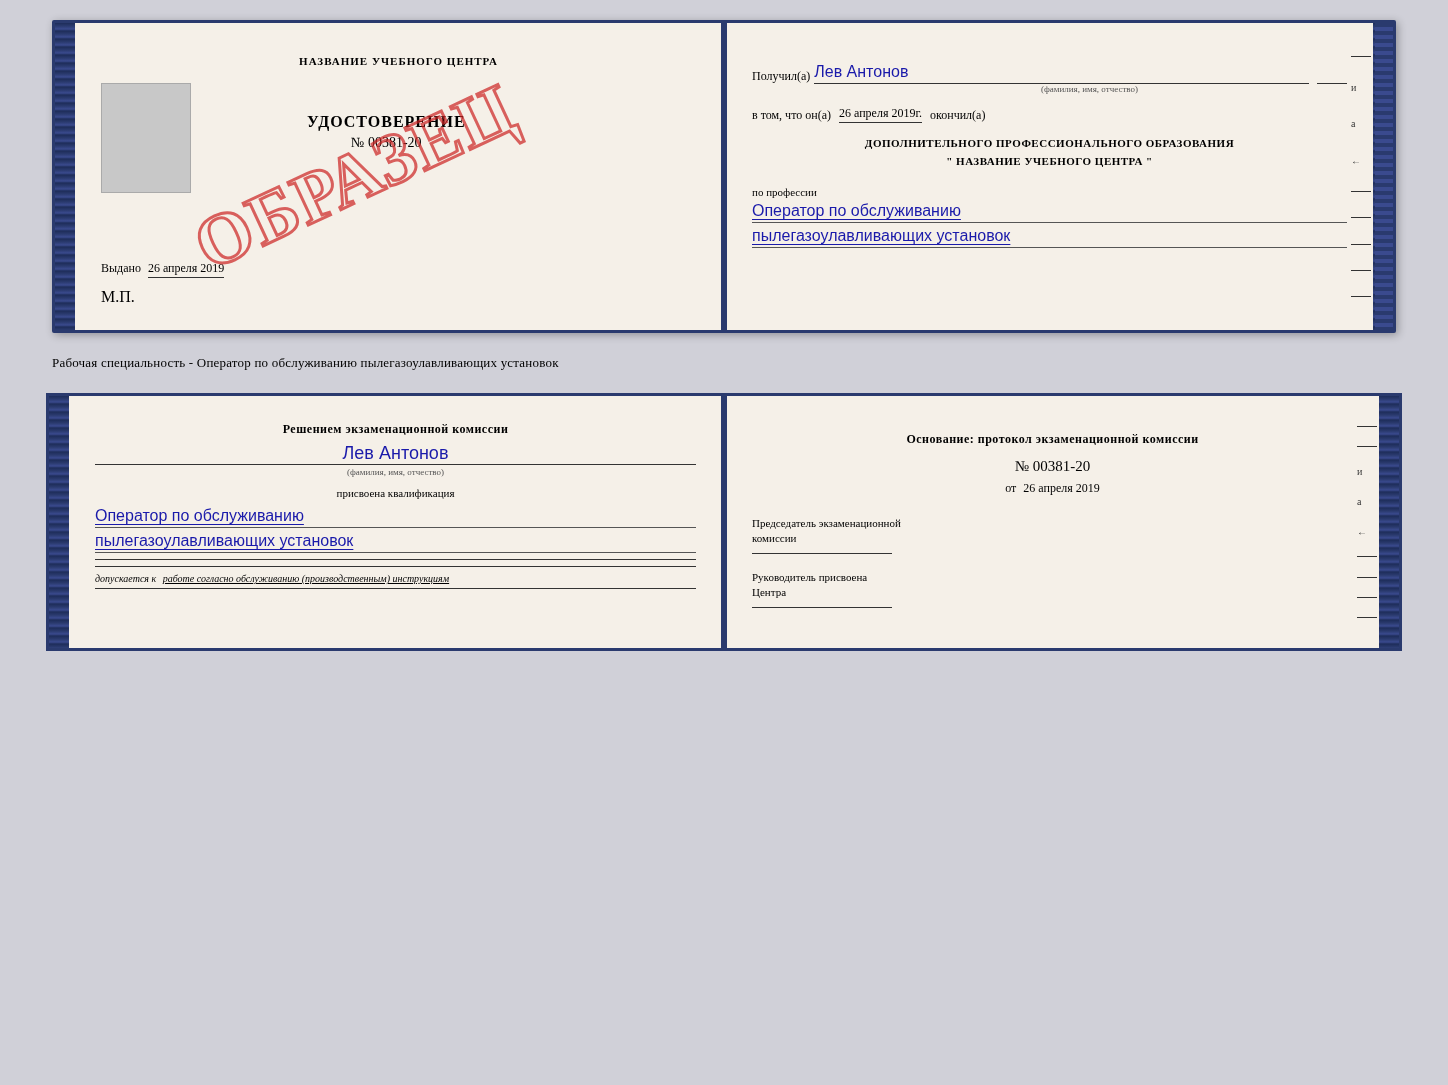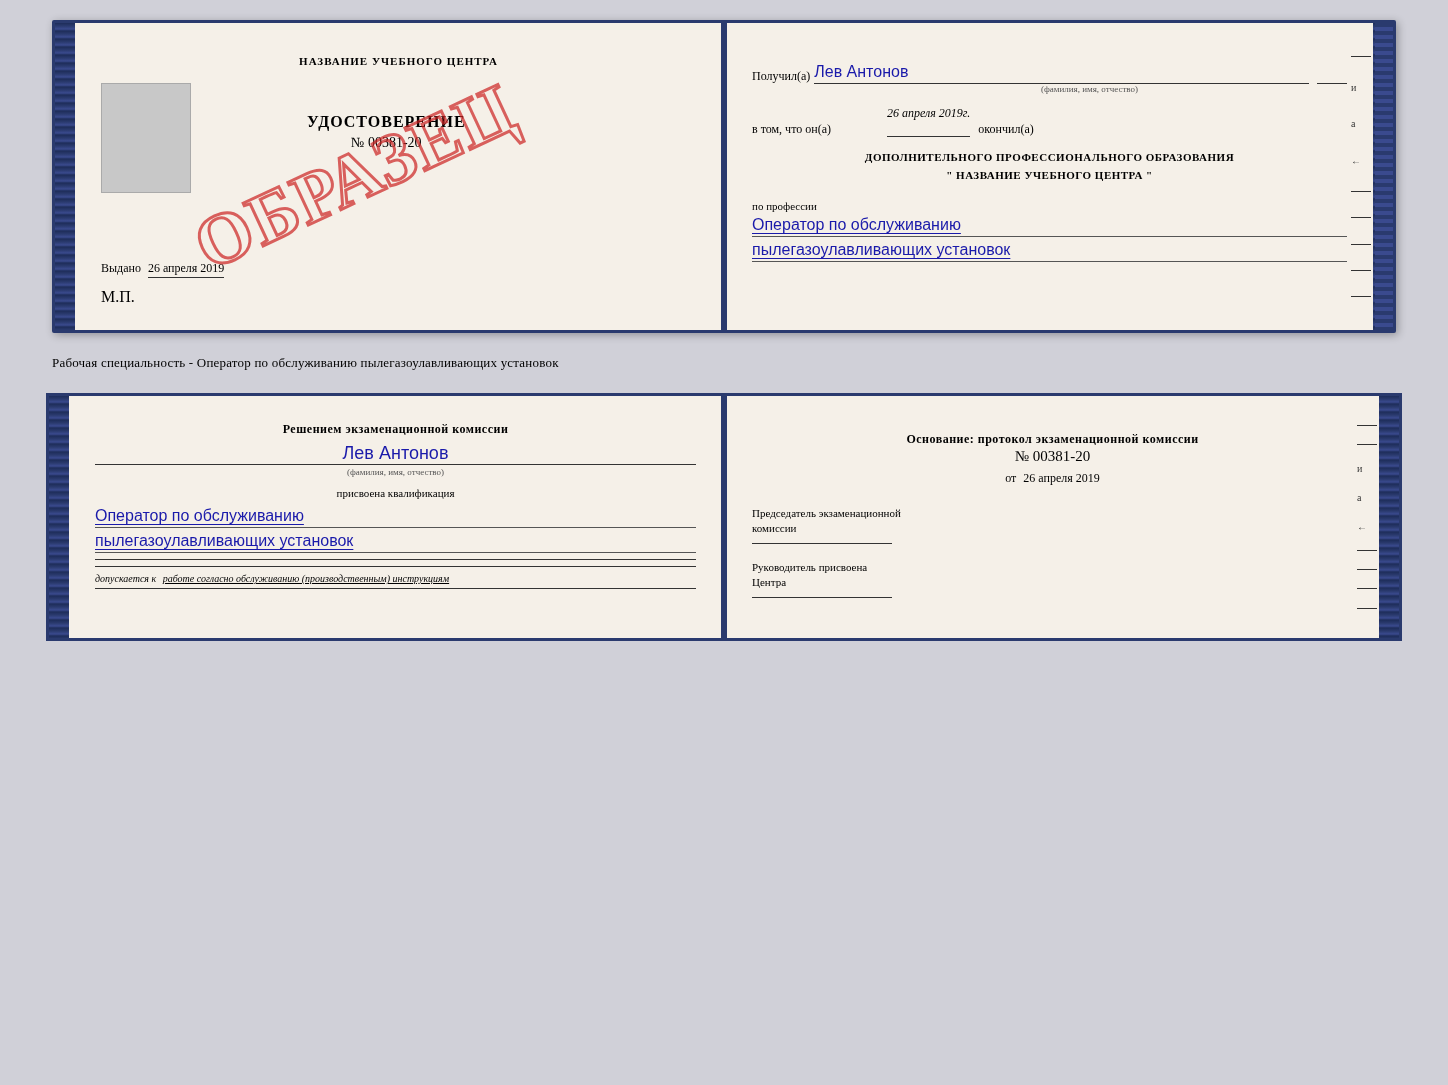--- a/index.html
+++ b/index.html
@@ -196,24 +196,22 @@
 
     .vtom-line {
       font-size: 12px;
       margin-bottom: 8px;
       display: flex;
       align-items: flex-end;
       gap: 8px;
     }
 
     .date-underline {
-      font-style: italic;
       border-bottom: 1px solid #333;
-      padding-bottom: 15px;
-      margin-left: 48px;
+      padding-bottom: 1px;
     }
 
     .org-block {
       margin-top: 12px;
       font-size: 11px;
       letter-spacing: 0.5px;
       text-align: center;
       line-height: 1.6;
       font-weight: bold;
     }
@@ -342,21 +340,21 @@
     .dopusk-text {
       font-size: 10px;
       font-style: italic;
     }
 
     
     .osnovanie-label {
       font-size: 12px;
       text-align: center;
       font-weight: bold;
-      margin-bottom: 1px;
+      margin-bottom: 11px;
       margin-top: 12px;
       letter-spacing: 0.5px;
     }
 
     .protocol-number {
       text-align: center;
       font-size: 15px;
       margin-bottom: 6px;
     }
 

